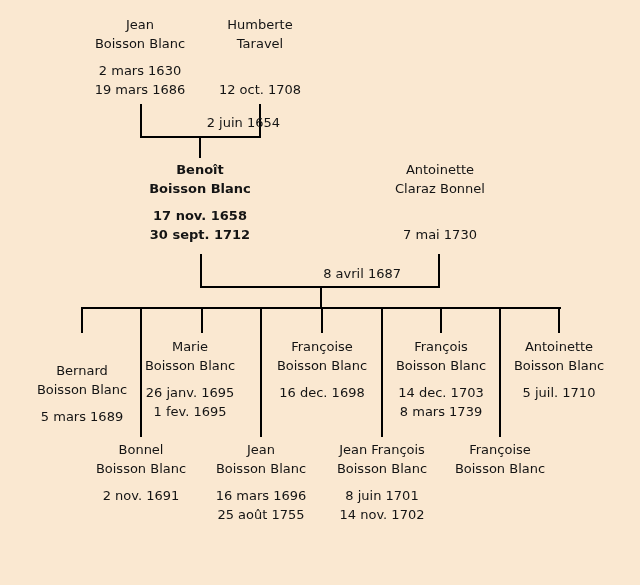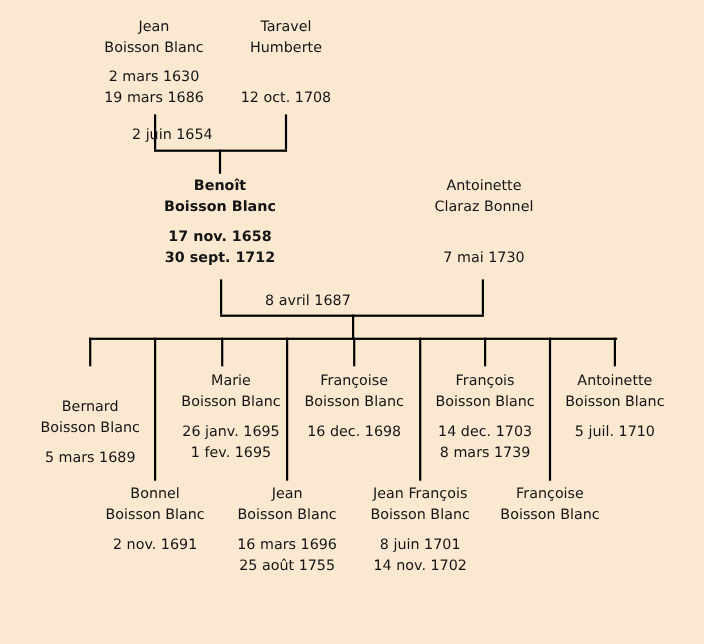--- a/index.html
+++ b/index.html
@@ -12,39 +12,39 @@
     overflow:hidden;
   }
   .tree { position:relative; width:544px; height:585px; }
   .person { position:absolute; width:160px; text-align:center; }
   .pline { min-height:19px; line-height:19px; white-space:nowrap; }
   .dates { margin-top:8px; }
   .bold { font-weight:bold; }
   .vline, .hline { position:absolute; background:#000000; }
   .vline { width:2px; }
   .hline { height:2px; }
-  .mlabel { position:absolute; width:160px; text-align:left; line-height:19px; white-space:nowrap; }
+  .mlabel { position:absolute; width:160px; text-align:right; line-height:19px; white-space:nowrap; }
 </style>
 </head>
 <body>
 
 <div class="tree">
 
   <div class="person" style="left:60px; top:15px;">
     <div class="pline">Jean</div>
     <div class="pline">Boisson Blanc</div>
     <div class="dates">
       <div class="pline">2 mars 1630</div>
       <div class="pline">19 mars 1686</div>
     </div>
   </div>
 
   <div class="person" style="left:180px; top:15px;">
+    <div class="pline">Humberte</div>
     <div class="pline">Taravel</div>
-    <div class="pline">Humberte</div>
     <div class="dates">
       <div class="pline"></div>
       <div class="pline">12 oct. 1708</div>
     </div>
   </div>
 
   <div class="vline" style="left:140px; top:104px; height:32px;"></div>
   <div class="vline" style="left:259px; top:104px; height:32px;"></div>
   <div class="hline" style="left:140px; top:136px; width:121px;"></div>
   <div class="mlabel" style="left:120px; top:113px;">2 juin 1654</div>
@@ -89,21 +89,21 @@
 
   <div class="person" style="left:2px; top:337px;margin-top:24px;">
     <div class="pline">Bernard</div>
     <div class="pline">Boisson Blanc</div>
     <div class="dates">
       <div class="pline">5 mars 1689</div>
       <div class="pline"></div>
     </div>
   </div>
 
-  <div class="person" style="left:130px; top:337px;">
+  <div class="person" style="left:110px; top:337px;">
     <div class="pline">Marie</div>
     <div class="pline">Boisson Blanc</div>
     <div class="dates">
       <div class="pline">26 janv. 1695</div>
       <div class="pline">1 fev. 1695</div>
     </div>
   </div>
 
   <div class="person" style="left:242px; top:337px;">
     <div class="pline">Françoise</div>

